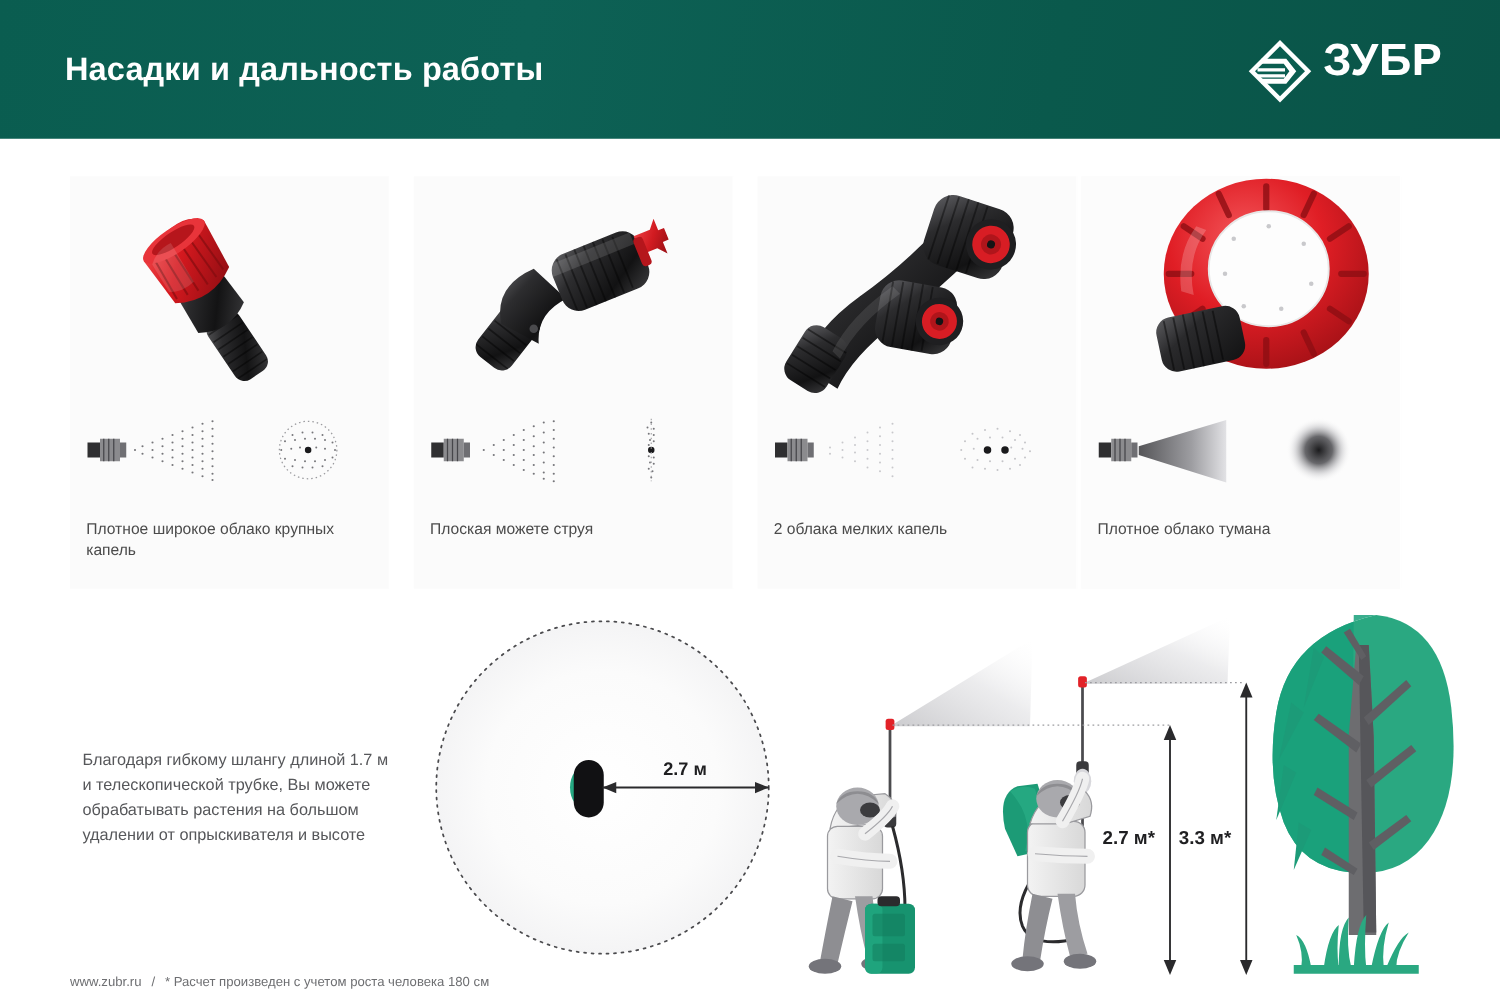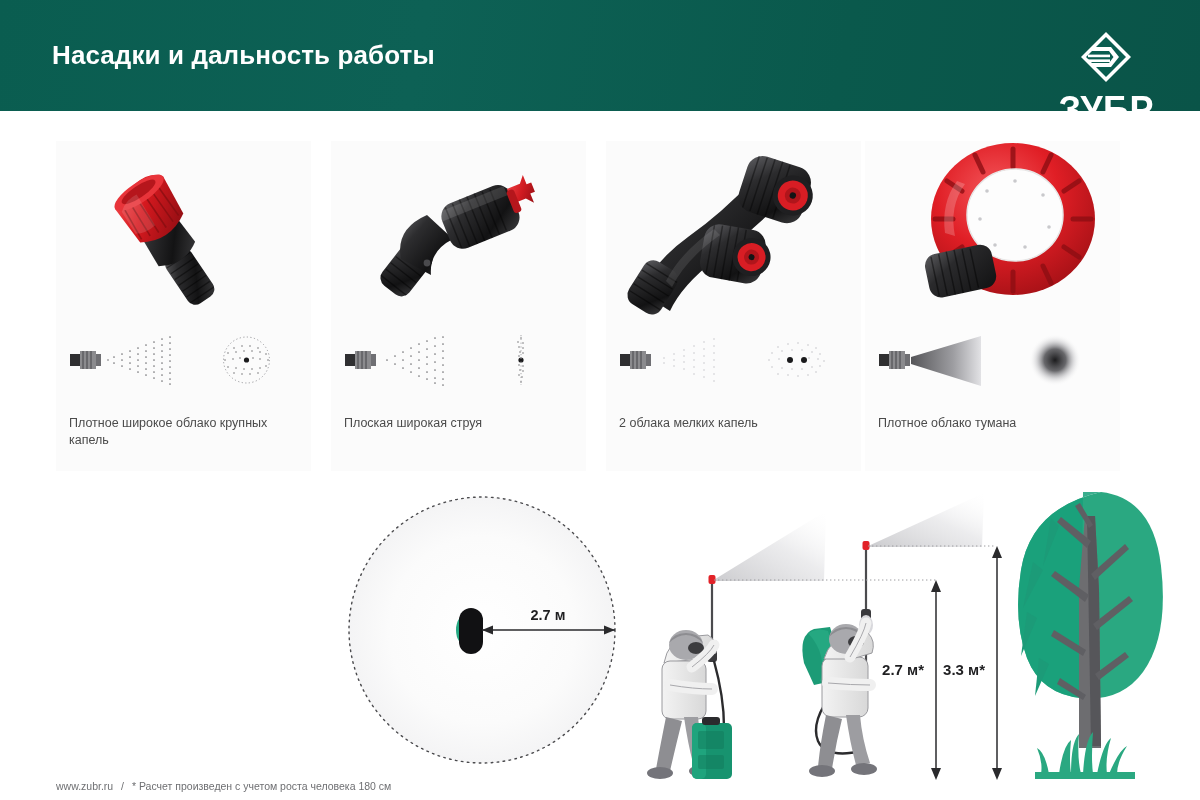--- a/index.html
+++ b/index.html
@@ -17,21 +17,21 @@
     position: absolute; left: 0; top: 0; width: 1200px; height: 111px;
     background: linear-gradient(100deg, #0a5d50 0%, #0d6155 35%, #0a594c 70%, #0a5448 100%);
   }
   .header-title {
     position: absolute; left: 52px; top: 40px;
     font-size: 26px; font-weight: bold; color: #ffffff;
     letter-spacing: 0.1px; white-space: nowrap;
   }
   .logo-wrap {
     position: absolute; right: 46px; top: 30px;
-    display: flex; align-items: center; gap: 8px; flex-direction: column;
+    display: flex; align-items: flex-start; gap: 8px;
   }
   .logo-mark { width: 54px; height: 54px; }
   .logo-text {
     font-size: 36px; font-weight: bold; color: #ffffff;
     letter-spacing: 0.5px; line-height: 1;
   }
 
   
   .cards { position: absolute; left: 56px; top: 141px; width: 1096px; height: 330px; }
   .card {
@@ -347,21 +347,21 @@
             <circle cx="192" cy="37" r="0.8"></circle>
           <circle cx="189" cy="41" r="0.8"></circle>
             <circle cx="192" cy="42" r="0.8"></circle>
           <circle cx="188" cy="46" r="0.8"></circle>
             <circle cx="191" cy="48" r="0.8"></circle>
             <circle cx="190" cy="53" r="0.8"></circle>
           <circle cx="190" cy="31" r="2.6" fill="#1a1a1c"></circle>
         </g>
         <line x1="190" y1="6" x2="190" y2="56" stroke="#a0a0a4" stroke-width="0.9" stroke-dasharray="1.2 2.6"></line>
       </svg>
-      <div class="card-label">Плоская широкая струя</div>
+      <div class="card-label">Плоская можете струя</div>
     </div>
 
     <div class="card c2">
       <svg class="card-photo" viewBox="0 0 256 190">
         <defs>
           <linearGradient id="blk3" x1="0" y1="0" x2="1" y2="1">
             <stop offset="0%" stop-color="#626266"></stop>
               <stop offset="32%" stop-color="#2c2c2e"></stop>
             <stop offset="72%" stop-color="#121213"></stop>
               <stop offset="100%" stop-color="#3e3e40"></stop>
@@ -569,20 +569,21 @@
             </g>
           <rect x="40" y="25" width="5" height="12" fill="#6f6f73"></rect>
         </g>
         <path d="M46 28 L46 35 L116 57 L116 7 Z" fill="url(#fogcone)"></path>
         <circle cx="190" cy="31" r="26" fill="url(#fogdot)"></circle>
       </svg>
       <div class="card-label">Плотное облако тумана</div>
     </div>
   </div>
 
+  <div class="lead-text">Благодаря гибкому шлангу длиной 1.7 м и телескопической трубке, Вы можете обрабатывать растения на большом удалении от опрыскивателя и высоте</div>
 
   <svg class="radius-diagram" viewBox="0 0 310 305">
     <defs>
       <radialGradient id="circfill" cx="0.5" cy="0.5" r="0.5">
         <stop offset="0%" stop-color="#ffffff"></stop>
           <stop offset="70%" stop-color="#fbfbfb"></stop>
         <stop offset="100%" stop-color="#f4f4f5"></stop>
       </radialGradient>
     </defs>
     <circle cx="152" cy="152" r="133" fill="url(#circfill)"></circle>

